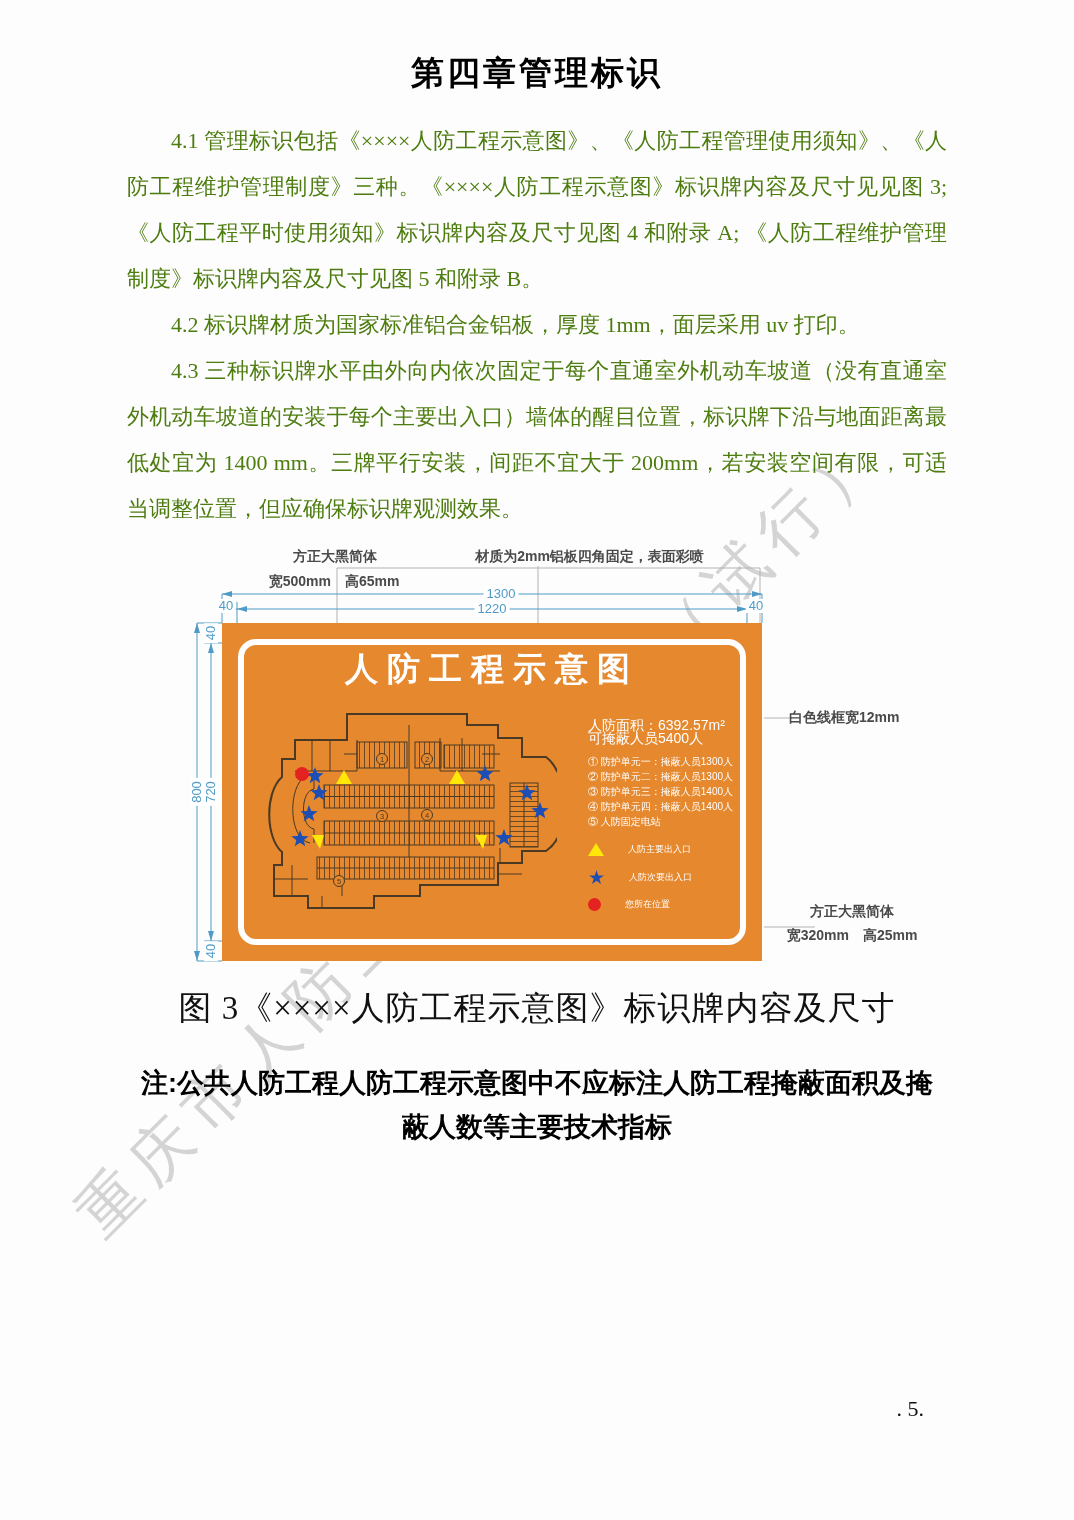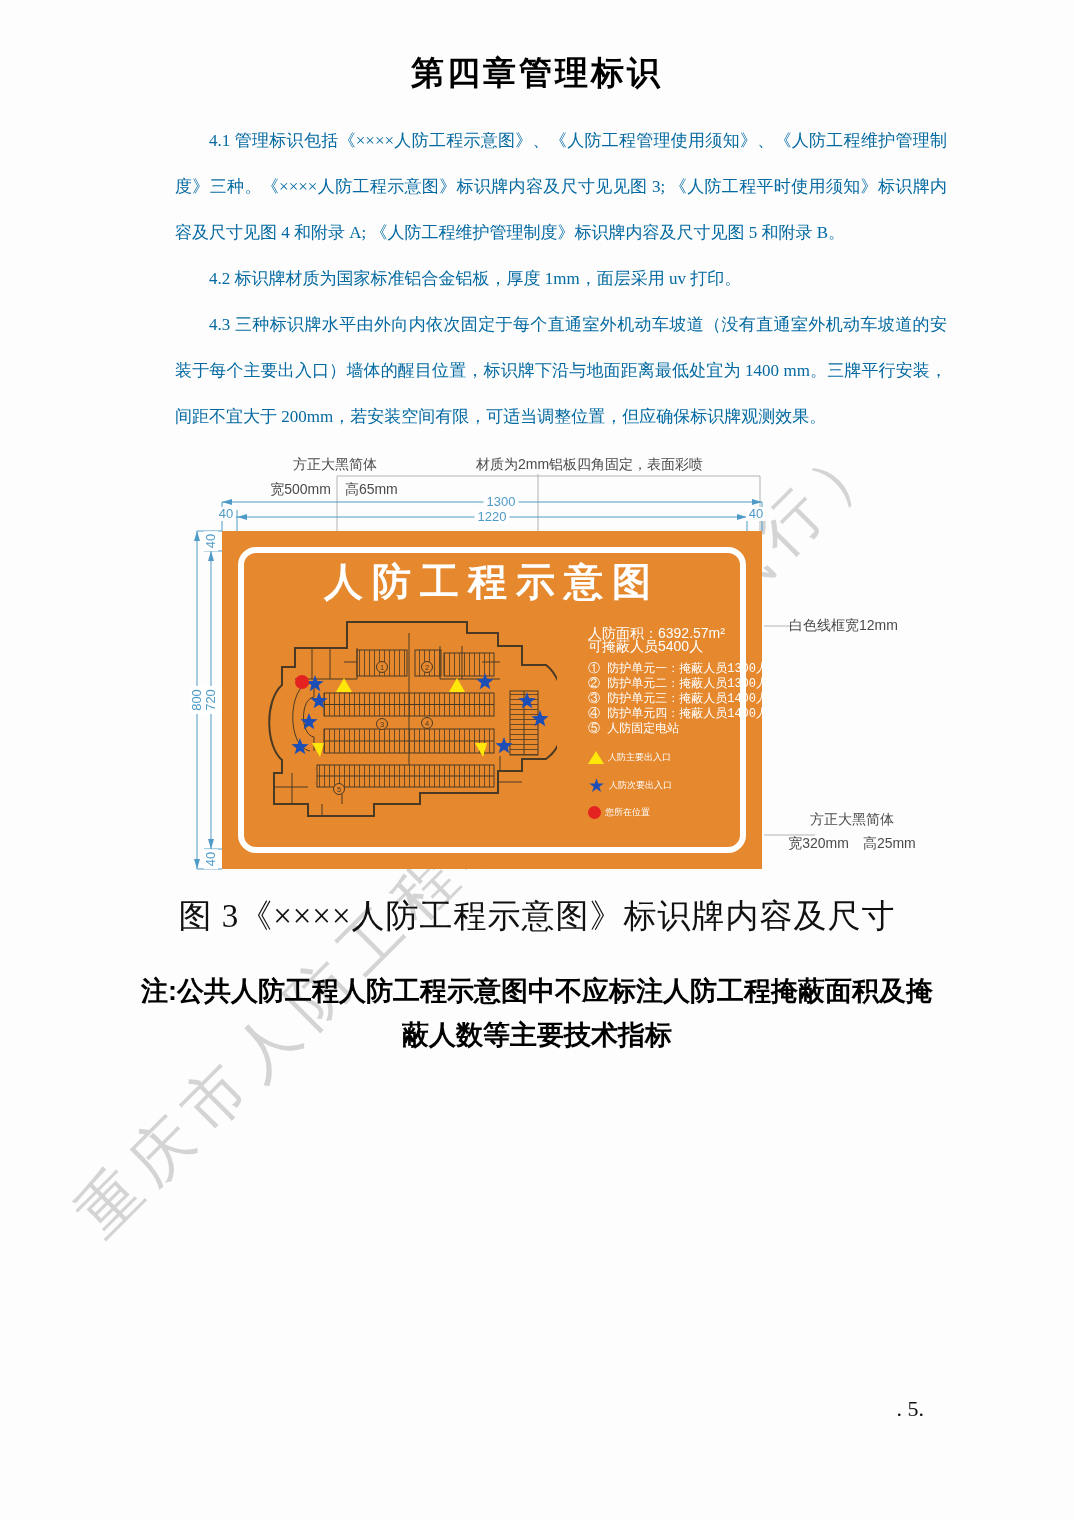--- a/index.html
+++ b/index.html
@@ -17,59 +17,59 @@
     transform:rotate(-45deg); transform-origin:0 0;
   }
   .content { position:relative; z-index:1; }
   h1.chapter {
     margin-top:51px; text-align:center;
     font-family:"Liberation Sans", sans-serif; font-weight:bold;
     font-size:33px; color:#000; letter-spacing:3px;
   }
   .body-text { width:820px; margin:22px auto 0 auto; }
   .body-text p {
-    font-size:17px; line-height:46px; color:#0369a1;
-    text-align:justify; text-indent:2em;margin-left:48px;
+    font-size:22px; line-height:46px; color:#4d7c0f;
+    text-align:justify; text-indent:2em;
   }
   
   .figure-wrap { position:relative; width:820px; margin:14px auto 0 auto; height:428px; }
   .fig-svg { position:absolute; left:0; top:0; pointer-events:none; }
   .dlabel {
     position:absolute; transform:translate(-50%,-50%);
     background:#fff; color:#4f9bc7; font-family:"Liberation Sans", sans-serif;
     font-size:13px; padding:0 3px; white-space:nowrap; line-height:14px;
   }
   .dlabel.rot { transform:translate(-50%,-50%) rotate(-90deg); }
   .callout {
     position:absolute; color:#4a4a4a; font-family:"Liberation Sans", sans-serif;
-    font-weight:normal; font-size:14px; text-align:center; white-space:nowrap; line-height:18px;
+    font-weight:bold; font-size:14px; text-align:center; white-space:nowrap; line-height:18px;
   }
   
   .panel {
     position:absolute; left:95px; top:77px; width:540px; height:338px;
     background:#E5882E;
   }
   .panel .frame {
     position:absolute; left:16px; top:16px; right:16px; bottom:16px;
     border:6px solid #ffffff; border-radius:18px;
   }
   .panel .sign-title {
     position:absolute; top:24px; left:0; width:100%; text-align:center;
     color:#ffffff; font-family:"Liberation Sans", sans-serif; font-weight:bold;
-    font-size:39px; letter-spacing:9px;
+    font-size:33px; letter-spacing:9px;
   }
   .plan-svg { position:absolute; left:40px; top:86px; }
   .legend {
     position:absolute; left:366px; top:96px; width:162px;
     color:#ffffff; font-family:"Liberation Sans", sans-serif;
   }
   .legend .hdr { font-size:14px; line-height:13px; }
   .legend .units { margin-top:9px; }
-  .legend .units div { font-size:12px; line-height:15px; white-space:nowrap;font-family:Liberation Mono, monospace; }
-  .legend .mrow { display:flex; align-items:center; gap:4px; margin-top:14px; }
+  .legend .units div { font-size:10px; line-height:15px; white-space:nowrap; }
+  .legend .mrow { display:flex; align-items:center; gap:24px; margin-top:14px; }
   .legend .mrow span.lab { font-size:9px; }
   .tri-up {
     width:0; height:0; border-left:8px solid transparent;
     border-right:8px solid transparent; border-bottom:13px solid #ffe70a;
   }
   .star-ic { color:#1d4eb5; font-size:19px; line-height:14px; font-family:"DejaVu Sans", sans-serif; }
   .dot-ic { width:13px; height:13px; border-radius:50%; background:#e42320; }
   .panel .sign-footer {
     position:absolute; top:290px; left:0; width:100%; text-align:center;
     color:#9c4a1b; font-family:"Liberation Sans", sans-serif; font-weight:bold;

